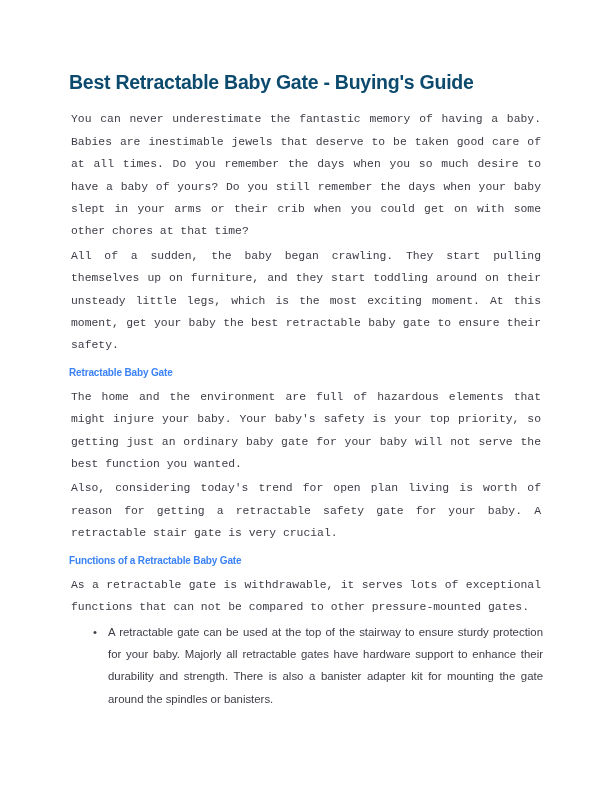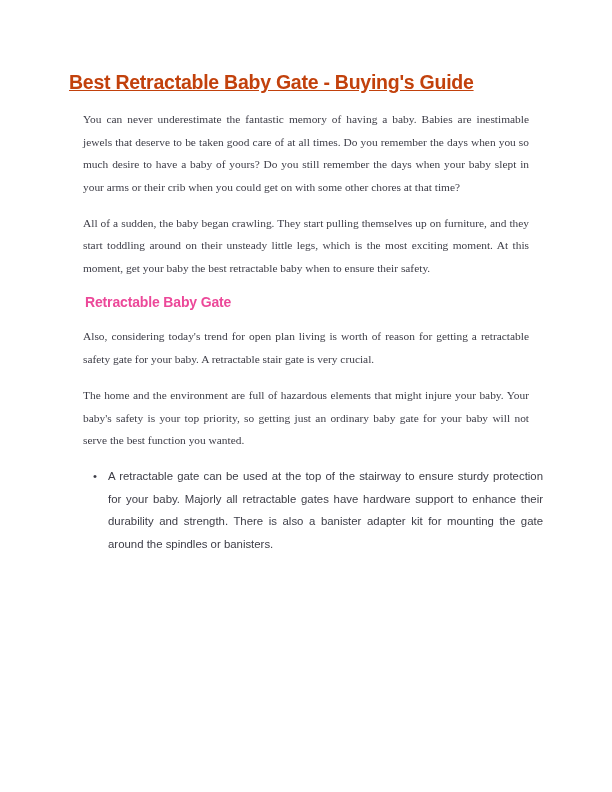--- a/index.html
+++ b/index.html
@@ -23,45 +23,44 @@
     position: absolute;
     left: 69px;
     top: 70px;
     width: 474px;
   }
 
   .doc-title {
     font-family: "Liberation Sans", sans-serif;
     font-size: 19.5px;
     font-weight: bold;
-    color: #c2410c;
+    color: #0c4a6e;
     letter-spacing: -0.25px;
     line-height: 1.25;
     margin: 0 0 14px 0;
-    text-decoration: underline;
   }
 
   .section-heading {
     font-family: "Liberation Sans", sans-serif;
-    font-size: 14px;
+    font-size: 10px;
     font-weight: bold;
-    color: #ec4899;
+    color: #3b82f6;
     letter-spacing: -0.15px;
     line-height: 1.3;
-    margin: 9px 0 7px 16px;
+    margin: 9px 0 7px 0;
   }
 
   p.body-par {
-    font-family: Liberation Serif, serif;
+    font-family: Liberation Mono, monospace;
     font-size: 11.4px;
     color: #3c3c46;
     line-height: 22.4px;
     text-align: justify;
     text-justify: inter-word;
-    margin: 14px;
+    margin: 2px;
     padding: 0;
     -webkit-hyphens: none;
     hyphens: none;
   }
 
   ul.bullet-list {
     list-style: none;
     margin: 0;
     padding: 0;
   }
@@ -90,32 +89,34 @@
 </head>
 <body>
 
 <div class="page">
   <div class="content">
 
     <h1 class="doc-title">Best Retractable Baby Gate - Buying's Guide</h1>
 
     <p class="body-par">You can never underestimate the fantastic memory of having a baby. Babies are inestimable jewels that deserve to be taken good care of at all times. Do you remember the days when you so much desire to have a baby of yours? Do you still remember the days when your baby slept in your arms or their crib when you could get on with some other chores at that time?</p>
 
-    <p class="body-par">All of a sudden, the baby began crawling. They start pulling themselves up on furniture, and they start toddling around on their unsteady little legs, which is the most exciting moment. At this moment, get your baby the best retractable baby when to ensure their safety.</p>
+    <p class="body-par">All of a sudden, the baby began crawling. They start pulling themselves up on furniture, and they start toddling around on their unsteady little legs, which is the most exciting moment. At this moment, get your baby the best retractable baby gate to ensure their safety.</p>
 
     <h2 class="section-heading">Retractable Baby Gate</h2>
 
 
+    <p class="body-par">The home and the environment are full of hazardous elements that might injure your baby. Your baby's safety is your top priority, so getting just an ordinary baby gate for your baby will not serve the best function you wanted.</p>
+
     <p class="body-par">Also, considering today's trend for open plan living is worth of reason for getting a retractable safety gate for your baby. A retractable stair gate is very crucial.</p>
 
-    <p class="body-par">The home and the environment are full of hazardous elements that might injure your baby. Your baby's safety is your top priority, so getting just an ordinary baby gate for your baby will not serve the best function you wanted.</p>
+
+    <h2 class="section-heading">Functions of a Retractable Baby Gate</h2>
 
 
-
-
+    <p class="body-par">As a retractable gate is withdrawable, it serves lots of exceptional functions that can not be compared to other pressure-mounted gates.</p>
 
     <ul class="bullet-list">
       <li>
         <span class="bullet-marker">•</span>
         <span>A retractable gate can be used at the top of the stairway to ensure sturdy protection for your baby. Majorly all retractable gates have hardware support to enhance their durability and strength. There is also a banister adapter kit for mounting the gate around the spindles or banisters.</span>
       </li>
     </ul>
 
   </div>
 </div>

